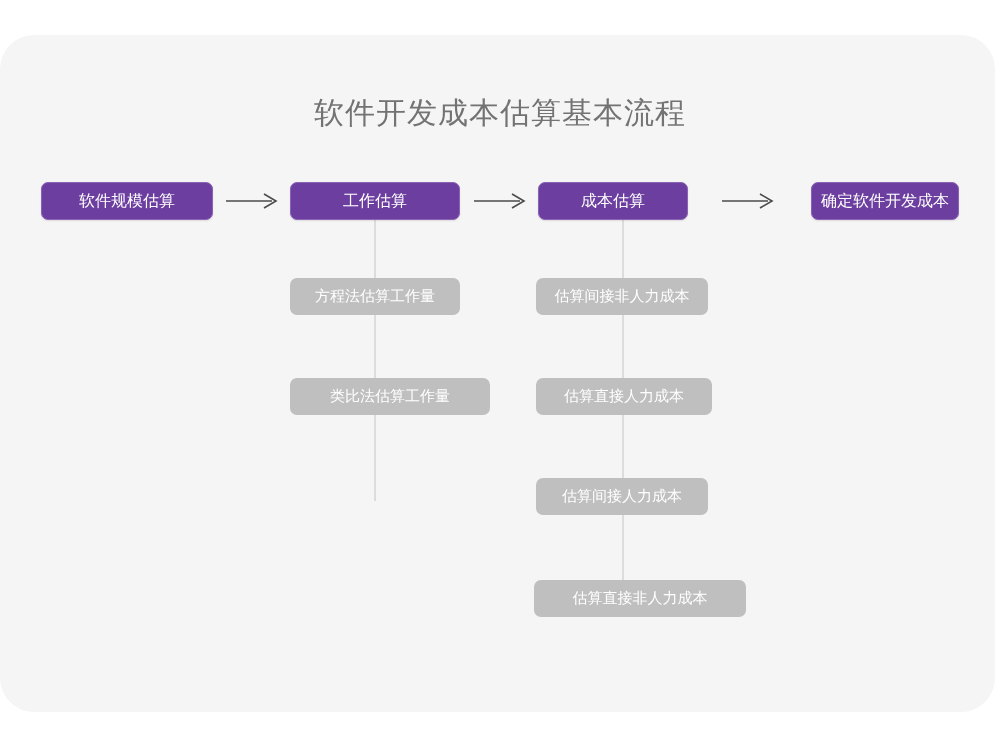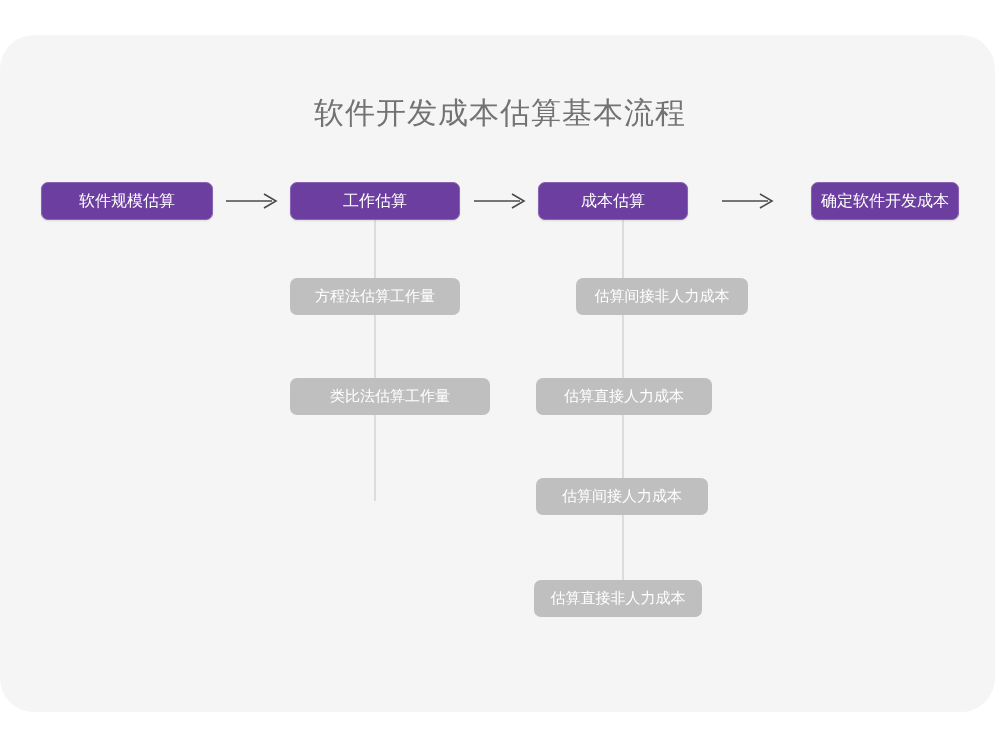--- a/index.html
+++ b/index.html
@@ -126,22 +126,22 @@
 
     <div class="node primary" style="left:538px; top:182px; width:150px;">成本估算</div>
 
     <div class="node primary" style="left:766px; top:182px; width:148px;margin-left:45px;">确定软件开发成本</div>
 
     <div class="node sub" style="left:290px; top:278px; width:170px;">方程法估算工作量</div>
 
     <div class="node sub" style="left:290px; top:378px; width:200px;">类比法估算工作量</div>
 
 
-    <div class="node sub" style="left:536px; top:278px; width:172px;margin-left:40px;">估算间接非人力成本</div>
+    <div class="node sub" style="left:536px; top:278px; width:172px;">估算间接非人力成本</div>
 
     <div class="node sub" style="left:536px; top:378px; width:176px;">估算直接人力成本</div>
 
     <div class="node sub" style="left:536px; top:478px; width:172px;">估算间接人力成本</div>
 
-    <div class="node sub" style="left:534px; top:580px; width:168px;">估算直接非人力成本</div>
+    <div class="node sub" style="left:534px; top:580px; width:212px;">估算直接非人力成本</div>
 
   </div>
 </div>
 
 </body></html>

